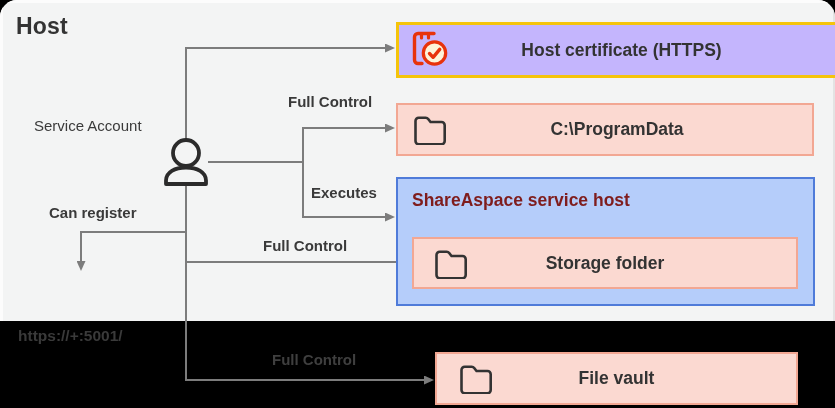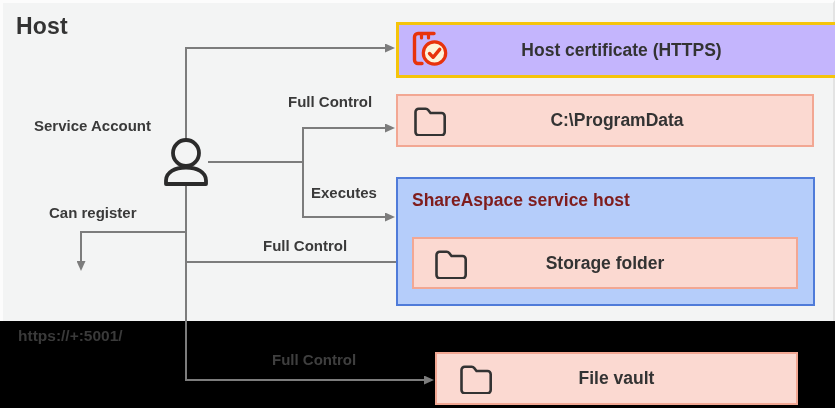--- a/index.html
+++ b/index.html
@@ -1,19 +1,20 @@
 <!DOCTYPE html>
 <html><head>
 <meta charset="utf-8">
 <style>
   html,body{margin:0;padding:0;background:#000;}
   .canvas{
     position:relative;width:835px;height:408px;overflow:hidden;
     background:#000;
     font-family:"Liberation Sans","DejaVu Sans",sans-serif;
+    border-radius:17px;
     -webkit-font-smoothing:antialiased;
   }
   
   .host-region{
     position:absolute;left:0;top:0;width:830px;height:318px;
     background:#F3F4F4;
     border-top:3px solid #FCFCFC;border-left:3px solid #FCFCFC;border-right:2px solid #E3E3E3;
   }
   .host-title{
     position:absolute;left:16px;top:13px;
@@ -36,31 +37,31 @@
     flex:1;text-align:center;font-size:17.5px;font-weight:bold;color:#333;white-space:nowrap;
   }
   .node .icon{position:absolute;display:block;}
   .cert-box{
     left:396px;top:22px;width:451px;height:56px;
     background:#c4b5fd;border:3px solid #F5C40A;
   }
   .pink{
     background:#FBD9D1;border:2.5px solid #F2A793;
   }
-  .programdata-box{left:396px;top:94px;width:418px;height:53px;padding-left:24px;}
+  .programdata-box{left:396px;top:103px;width:418px;height:53px;padding-left:24px;}
   .shareaspace-box{
     position:absolute;left:396px;top:177px;width:419px;height:129px;box-sizing:border-box;
     background:#B5CDFA;border:2.5px solid #4F7BD9;
   }
   .shareaspace-label{
     position:absolute;left:14px;top:11px;font-size:17.5px;font-weight:bold;color:#7f1d1d;white-space:nowrap;
   }
   .storage-box{left:412px;top:237px;width:386px;height:52px;}
   .filevault-box{left:435px;top:352px;width:363px;height:53px;}
-  .actor-label{position:absolute;left:34px;top:117px;font-size:15px;font-weight:bold;color:#3A3A3A;}
+  .actor-label{position:absolute;left:34px;top:117px;font-size:15px;font-weight:normal;color:#3A3A3A;}
   .url-label{position:absolute;left:18px;top:287px;font-size:15.5px;font-weight:bold;color:#3A3A3A;margin-top:40px;}
 </style>
 </head>
 <body>
 
 <div class="canvas">
 
   <div class="host-region"></div>
   <div class="host-title">Host</div>
 

